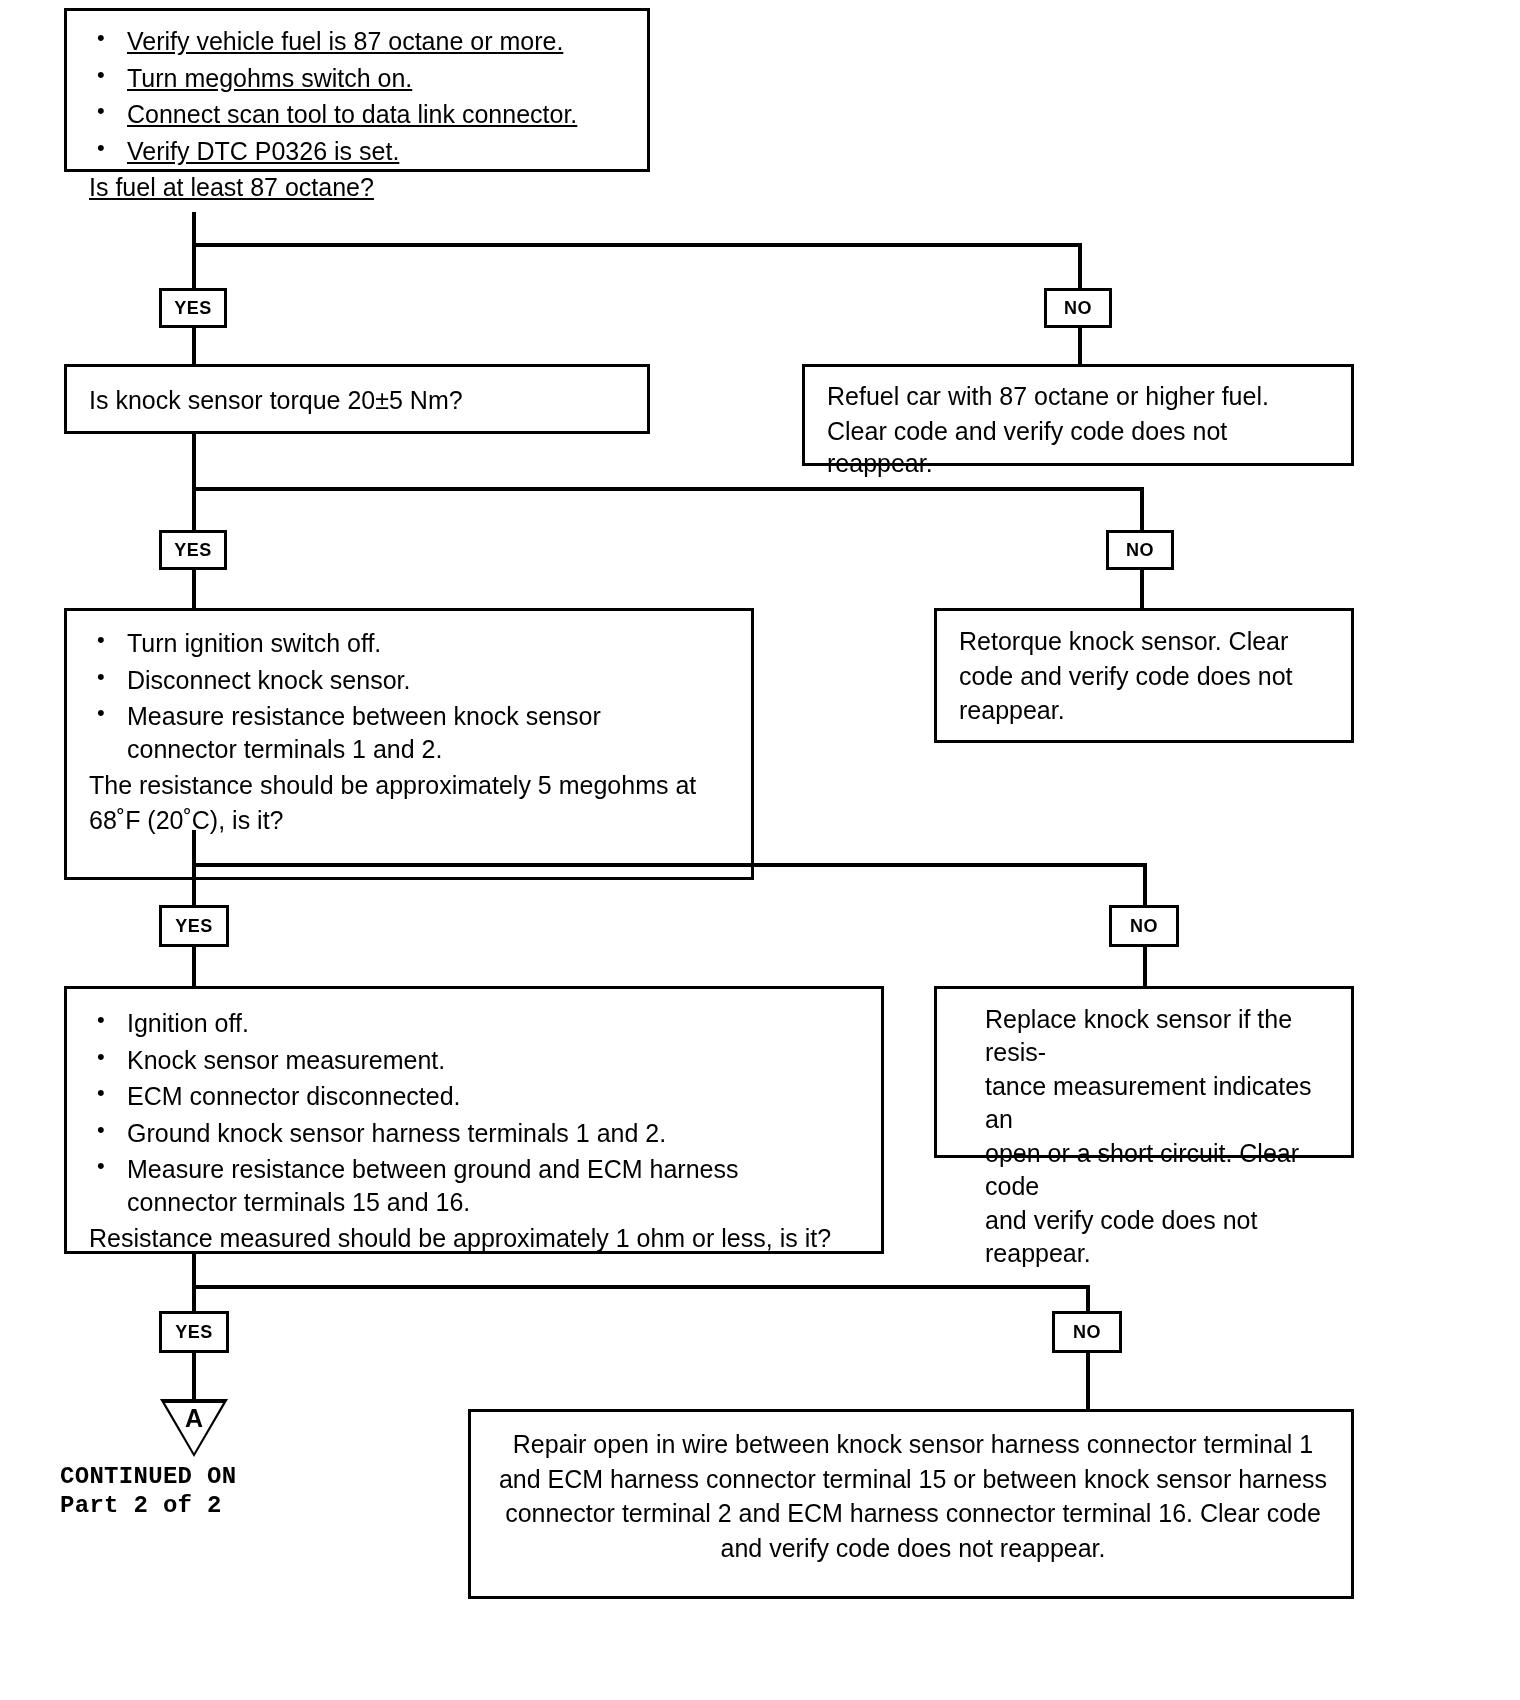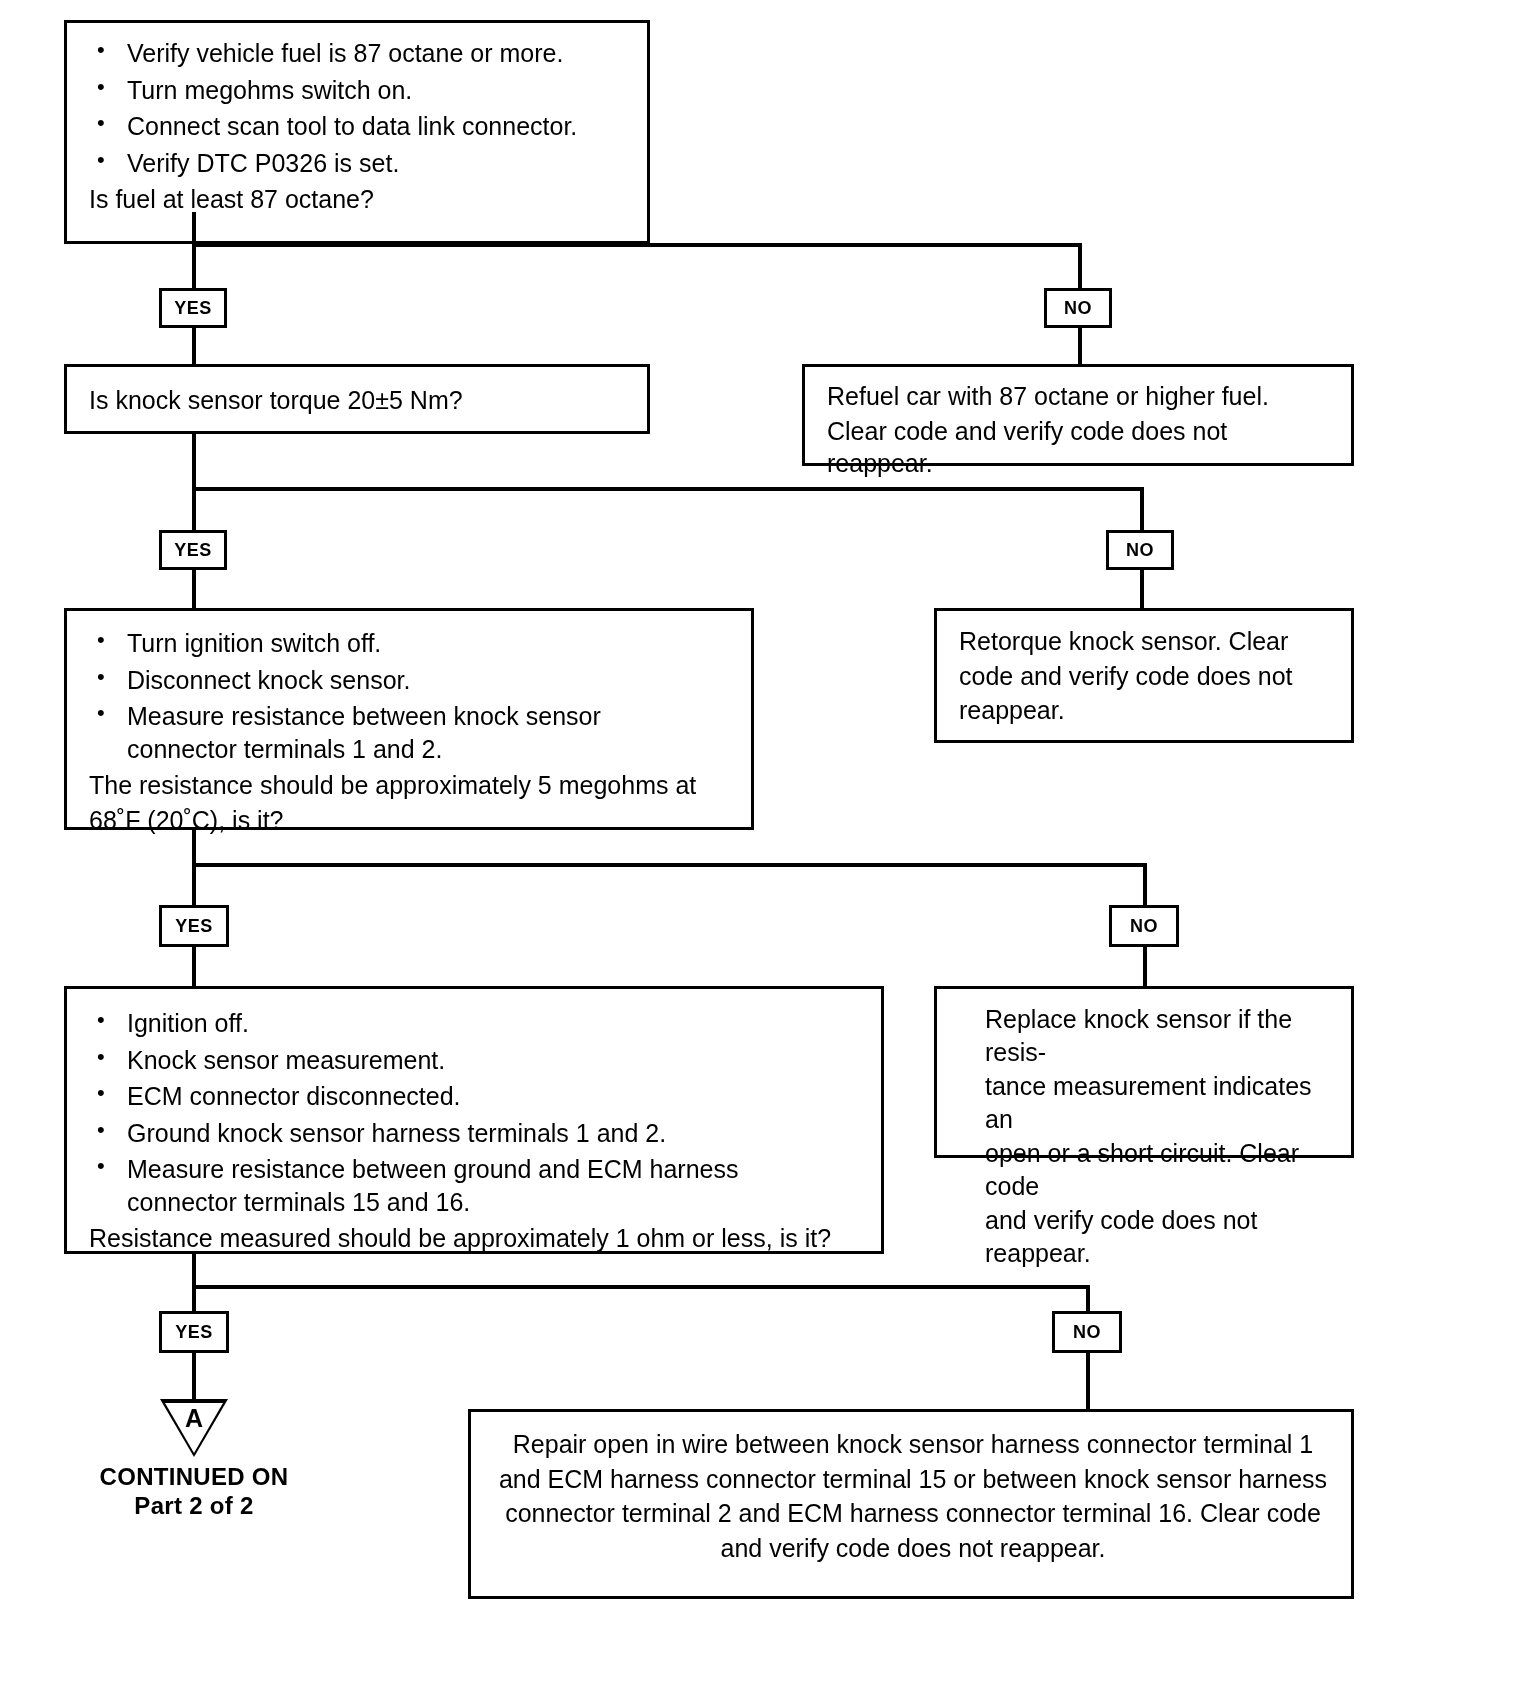--- a/index.html
+++ b/index.html
@@ -94,31 +94,32 @@
   .tri-letter {
     position: absolute;
     font-weight: bold;
     font-size: 25px;
     text-align: center;
   }
   .continued {
     position: absolute;
     font-weight: bold;
     font-size: 24px;
-    text-align: center;
+    text-align: left;
     line-height: 1.22;
     letter-spacing: 0.3px;
+    font-family: Liberation Mono, monospace;
   }
 </style>
 </head>
 <body>
 
 <div id="canvas">
 
-  <div class="box" style="left:64px; top:20px; width:586px; height:224px;">
+  <div class="box" style="left:64px; top:8px; width:586px; height:164px;text-decoration:underline;">
     <div class="pad">
       <ul class="bullets">
         <li>Verify vehicle fuel is 87 octane or more.</li>
         <li>Turn megohms switch on.</li>
         <li>Connect scan tool to data link connector.</li>
         <li>Verify DTC P0326 is set.</li>
       </ul>
       <p class="tail">Is fuel at least 87 octane?</p>
     </div>
   </div>
@@ -154,21 +155,21 @@
   <div class="hline" style="left:192px; top:487px; width:952px;"></div>
   <div class="vline" style="left:192px; top:487px; height:45px;"></div>
   <div class="vline" style="left:1140px; top:487px; height:45px;"></div>
 
   <div class="label" style="left:159px; top:530px; width:68px; height:40px;">YES</div>
   <div class="label" style="left:1106px; top:530px; width:68px; height:40px;">NO</div>
 
   <div class="vline" style="left:192px; top:568px; height:42px;"></div>
   <div class="vline" style="left:1140px; top:568px; height:42px;"></div>
 
-  <div class="box" style="left:64px; top:608px; width:690px; height:222px;">
+  <div class="box" style="left:64px; top:608px; width:690px; height:272px;">
     <div class="pad" style="padding-top:16px;">
       <ul class="bullets">
         <li>Turn ignition switch off.</li>
         <li>Disconnect knock sensor.</li>
         <li style="padding-right:20px;">Measure resistance between knock sensor connector terminals 1 and 2.</li>
       </ul>
       <p class="plain-line">The resistance should be approximately 5 megohms at</p>
       <p class="plain-line">68˚F (20˚C), is it?</p>
     </div>
   </div>

